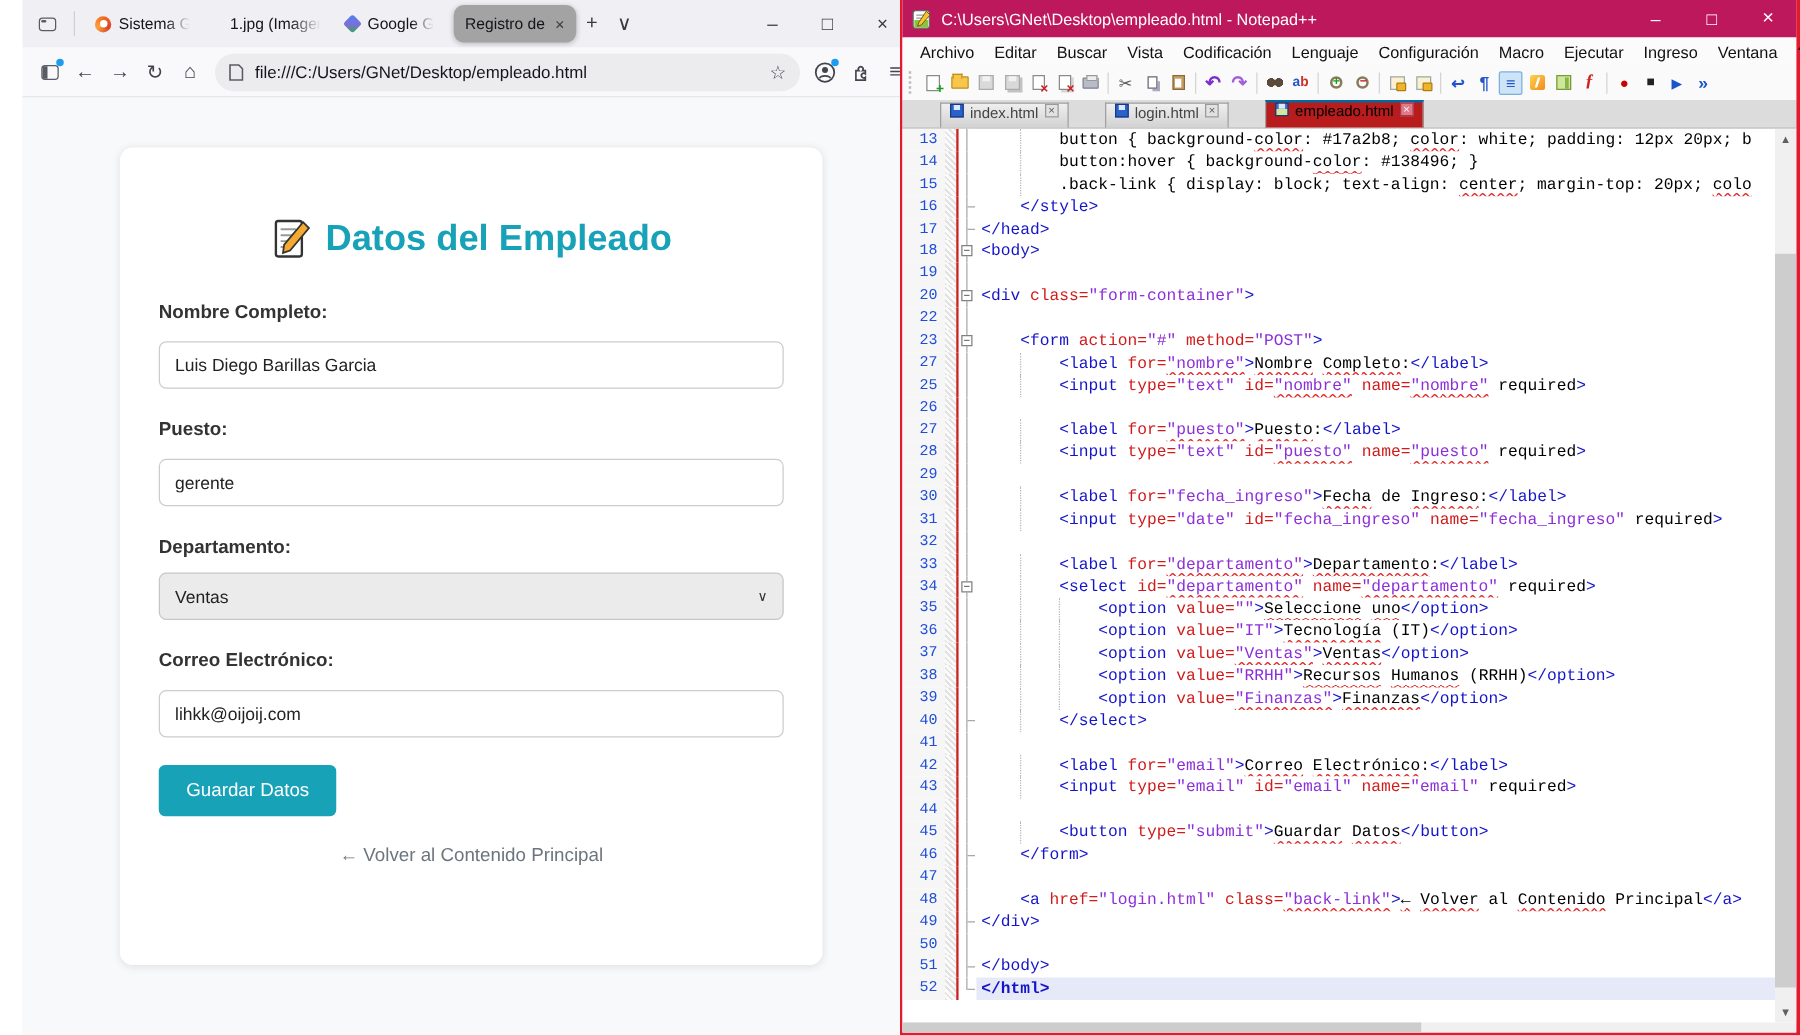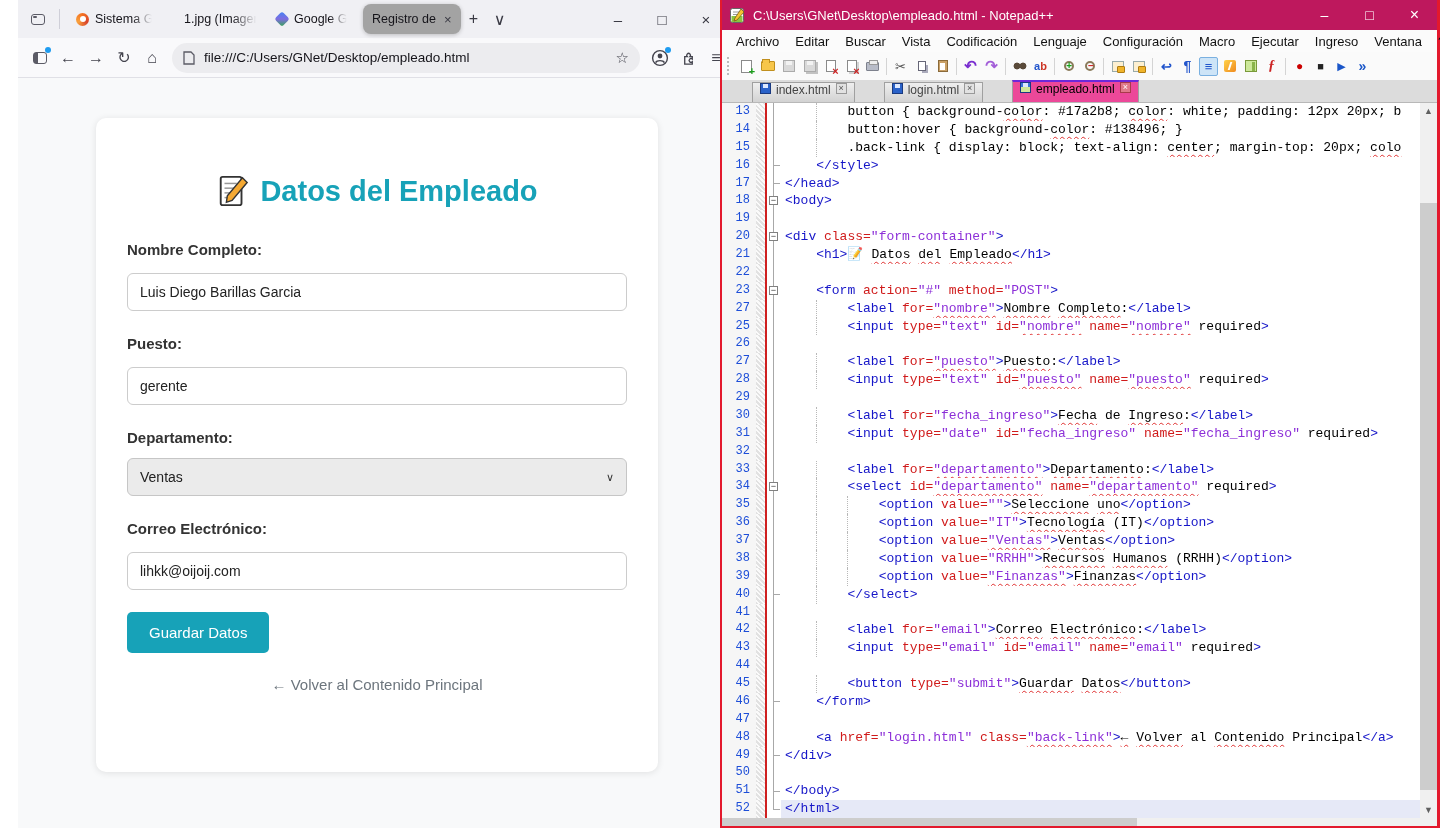--- a/index.html
+++ b/index.html
@@ -105,21 +105,21 @@
   .i-document-map i::after{content:"";position:absolute;right:1px;top:1px;width:3px;height:9px;background:#8ab44a;}
   .i-function-list{color:#c22;font-weight:bold;font-style:italic;font-family:"Liberation Serif",serif;font-size:14px;}
   .i-macro-record{color:#cc0000;font-size:12px;}
   .i-macro-stop{color:#222;font-size:11px;}
   .i-macro-play{color:#1a56c8;font-size:11px;}
   .i-macro-run-multiple{color:#1a56c8;font-weight:bold;font-size:14px;}
 
   .doctabs{height:23px;background:#dcdcdc;display:flex;align-items:flex-end;padding-left:2px;border-bottom:1px solid #b8b8b8;}
   .dtab{height:20px;display:flex;gap:5px;padding:0 7px;font-size:12px;color:#444;
     background:linear-gradient(#efefef,#d2d2d2);border:1px solid #a0a0a0;border-bottom:none;margin-right:1px;margin-left:28px;}
-  .dtab.active{background:#ec4899;height:22px;border-top:2px solid #6d28d9;color:#000;}
+  .dtab.active{background:#b91c1c;height:22px;border-top:2px solid #0369a1;color:#000;}
   .floppy{width:11px;height:11px;background:#2a62c9;border:1px solid #1a3a80;position:relative;flex:none;}
   .floppy::after{content:"";position:absolute;left:2px;top:0;width:5px;height:4px;background:#dce8ff;}
   .dtab.active .floppy{background:linear-gradient(180deg,#3a74d8 45%,#cfe89a 45%);}
   .dclose{width:11px;height:11px;border:1px solid #999;background:#e2e2e2;color:#555;font-size:9px;line-height:9px;text-align:center;}
   .dtab.active .dclose{background:#e0798a;border-color:#a83a4a;color:#fff;}
 
   .editor{position:relative;height:715px;background:#fff;overflow:hidden;}
   .lines{position:absolute;left:0;top:0;right:17px;bottom:0;}
   .cl{display:flex;height:17.875px;}
   .ln{width:34px;flex:none;text-align:right;padding-right:6px;color:#1d4ed8;background:#f6f6f6;
@@ -127,21 +127,21 @@
   .chk{width:9px;flex:none;background:repeating-linear-gradient(45deg,#e2e2e2 0 1.5px,#fafafa 1.5px 3.5px);}
   .redm{width:2px;flex:none;background:#cf2020;}
   .fold{width:14px;flex:none;position:relative;background:#fff;}
   .fold::before{content:"";position:absolute;left:6px;top:0;bottom:0;width:1px;background:#a8a8a8;}
   .fold.f-tick::after{content:"";position:absolute;left:7px;width:6px;top:8.5px;height:1px;background:#a8a8a8;}
   .fold.f-corner::before{bottom:8.5px;}
   .fold.f-corner::after{content:"";position:absolute;left:7px;width:6px;top:8.5px;height:1px;background:#a8a8a8;}
   .fbx{position:absolute;left:2px;top:4px;width:9px;height:9px;border:1px solid #808080;background:#fff;z-index:2;
     font-size:9px;line-height:6.5px;text-align:center;color:#333;font-style:normal;}
   .codecell{flex:1;overflow:hidden;}
-  .codecell.cur{background:#e6e9f7;}
+  .codecell.cur{background:#e6e9f7;font-weight:bold;}
   pre.code{margin:0 0 0 4px;position:relative;font-family:"Liberation Mono",monospace;font-size:13px;line-height:17.875px;white-space:pre;}
   .gd{position:absolute;top:0;bottom:0;border-left:1px dotted #b8b8b8;}
   .ct{color:#1515c8;}
   .ca{color:#d01b1b;}
   .cv{color:#8c2fd8;}
   .e{text-decoration-line:underline;text-decoration-style:wavy;text-decoration-color:#e03030;
      text-decoration-thickness:1px;text-underline-offset:3px;}
 
   .vscroll{position:absolute;right:0;top:0;bottom:0;width:17px;background:#f0f0f0;}
   .varrow{position:absolute;left:0;width:17px;height:16px;color:#606060;font-size:9px;text-align:center;line-height:16px;}
@@ -460,29 +460,20 @@
             <span class="chk"></span>
             <span class="redm"></span>
             <span class="fold">
               <i class="fbx">−</i>
             </span>
             <span class="codecell">
               <pre class="code"><span class="ct">&lt;div </span><span class="ca">class=</span><span class="cv">"form-container"</span><span class="ct">&gt;</span></pre>
             </span>
           </div>
           <div class="cl">
-            <span class="ln">21</span>
-            <span class="chk"></span>
-            <span class="redm"></span>
-            <span class="fold"></span>
-            <span class="codecell">
-              <pre class="code"><span class="">    </span><span class="ct">&lt;h1&gt;</span><span class="">📝 </span><span class=" e">Datos</span><span class=""> </span><span class=" e">del</span><span class=""> </span><span class=" e">Empleado</span><span class="ct">&lt;/h1&gt;</span></pre>
-            </span>
-          </div>
-          <div class="cl">
             <span class="ln">22</span>
             <span class="chk"></span>
             <span class="redm"></span>
             <span class="fold"></span>
             <span class="codecell">
               <pre class="code"></pre>
             </span>
           </div>
           <div class="cl">
             <span class="ln">23</span>

